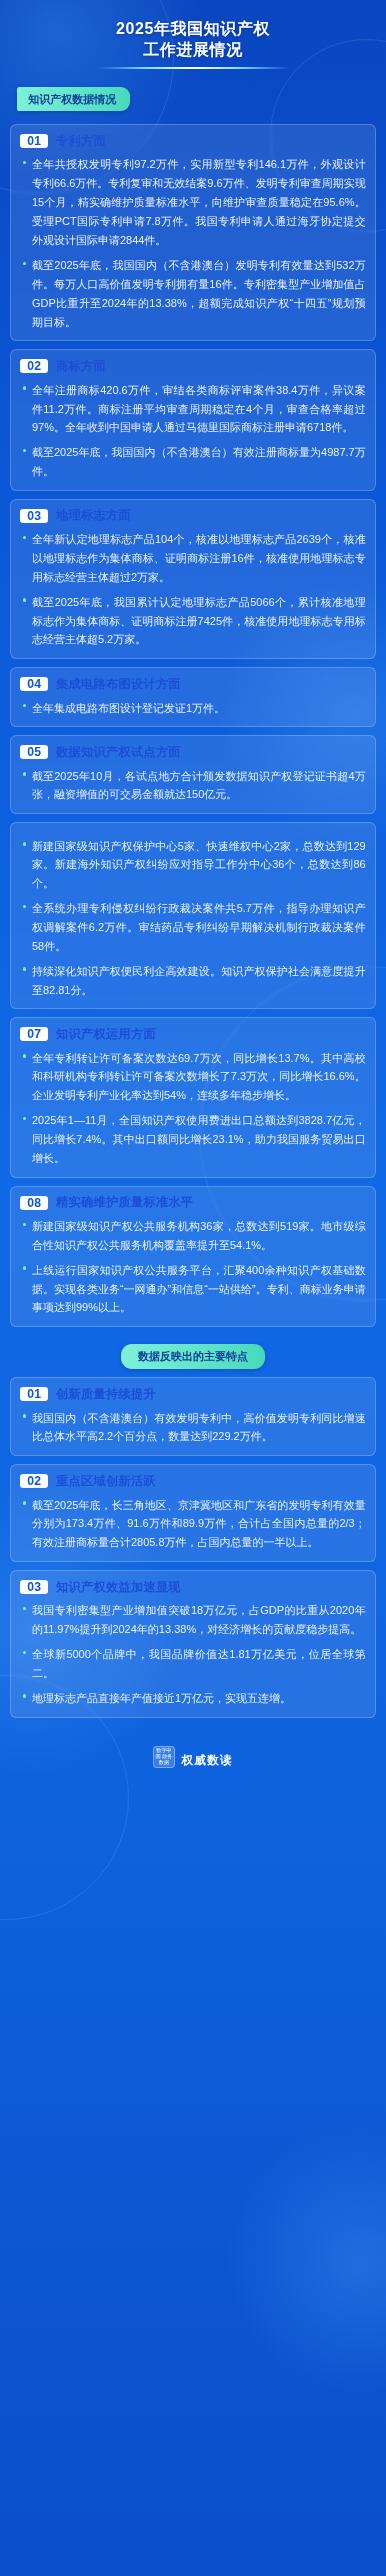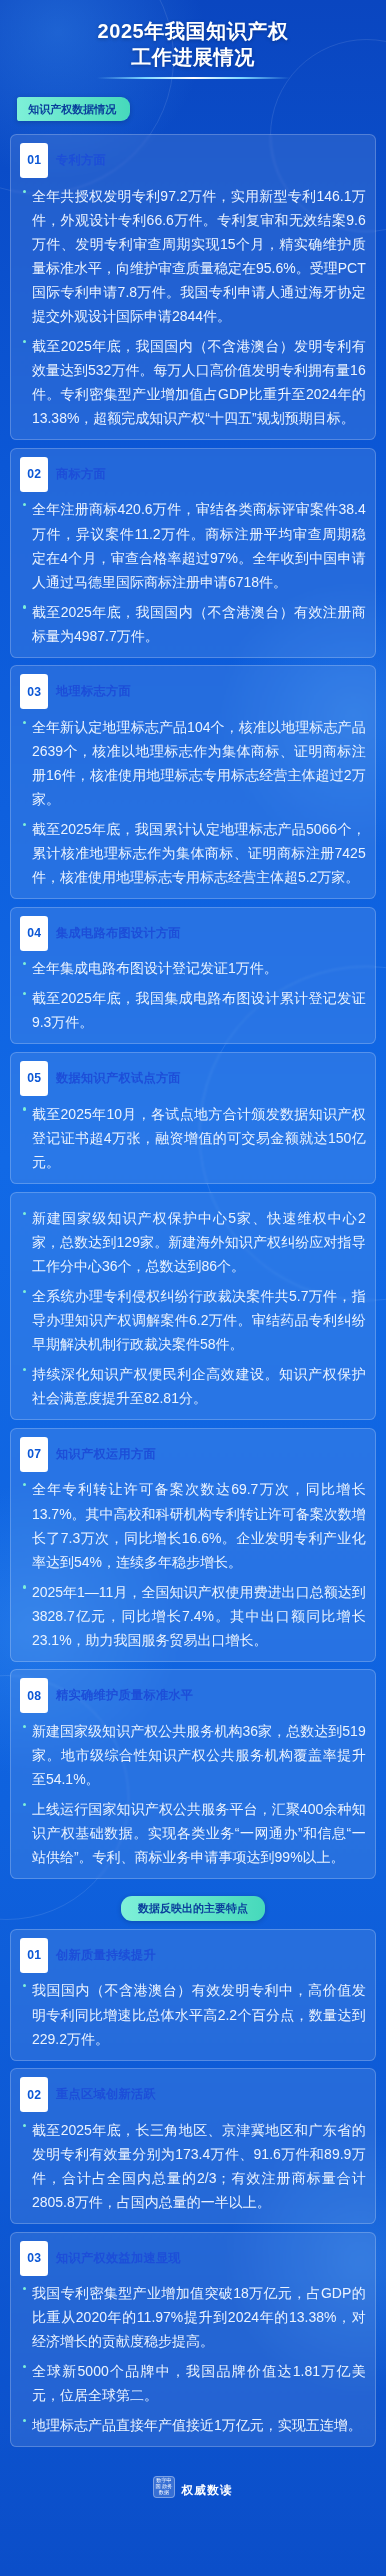--- a/index.html
+++ b/index.html
@@ -36,21 +36,21 @@
   .deco.g2 { width: 271px; height: 271px; right: -103px; top: 580px; }
   .deco.g3 { width: 296px; height: 296px; left: -116px; top: 1482px; }
   .deco.g4 { width: 271px; height: 271px; right: -110px; top: 2126px; }
 
   header.hero {
     position: relative;
     padding: 19.3px 15.5px 3.9px 15.5px;
     text-align: center;
   }
   .hero-title {
-    font-size: 20px;
+    font-size: 16px;
     font-weight: bold;
     line-height: 1.28;
     letter-spacing: 0.6px;
     text-shadow: 0 1.3px 3.9px rgba(0,0,0,0.28);
   }
   .hero-underline {
     width: 193px;
     height: 2.6px;
     margin: 6.4px auto 0 auto;
     background: linear-gradient(90deg, rgba(255,255,255,0) 0%, #7fd8ff 25%, #ffffff 50%, #7fd8ff 75%, rgba(255,255,255,0) 100%);
@@ -90,21 +90,21 @@
   }
   .card-head {
     display: flex;
     align-items: center;
     gap: 7.7px;
     margin-bottom: 5.2px;
   }
   .num-badge {
     flex: 0 0 auto;
     width: 28px;
-    height: 35px;
+    height: 14px;
     background: #ffffff;
     color: #0b57d6;
     font-size: 12.2px;
     font-weight: bold;
     border-radius: 3.2px;
     display: flex;
     align-items: center;
     justify-content: center;
     letter-spacing: 0.3px;
   }
@@ -112,21 +112,21 @@
     font-size: 12.2px;
     font-weight: bold;
     color: #1d4ed8;
     letter-spacing: 0.3px;
   }
   .bullets { list-style: none; }
   .bullets li {
     position: relative;
     padding-left: 10.3px;
     margin: 5.8px 0 0 1.3px;
-    font-size: 14px;
+    font-size: 11px;
     line-height: 1.72;
     color: #eaf3ff;
     text-align: justify;
   }
   .bullets li::before {
     content: "";
     position: absolute;
     left: 1.3px;
     top: 5.8px;
     width: 3.2px;
@@ -222,21 +222,20 @@
     </ul>
   </div>
 
   <div class="card">
     <div class="card-head">
       <div class="num-badge">04</div>
       <div class="card-title">集成电路布图设计方面</div>
     </div>
     <ul class="bullets">
       <li>全年集成电路布图设计登记发证1万件。</li>
-      <li>截至2025年底，我国集成电路布图设计累计登记发证9.3万件。</li>
     </ul>
   </div>
 
   <div class="card">
     <div class="card-head">
       <div class="num-badge">05</div>
       <div class="card-title">数据知识产权试点方面</div>
     </div>
     <ul class="bullets">
       <li>截至2025年10月，各试点地方合计颁发数据知识产权登记证书超4万张，融资增值的可交易金额就达150亿元。</li>

